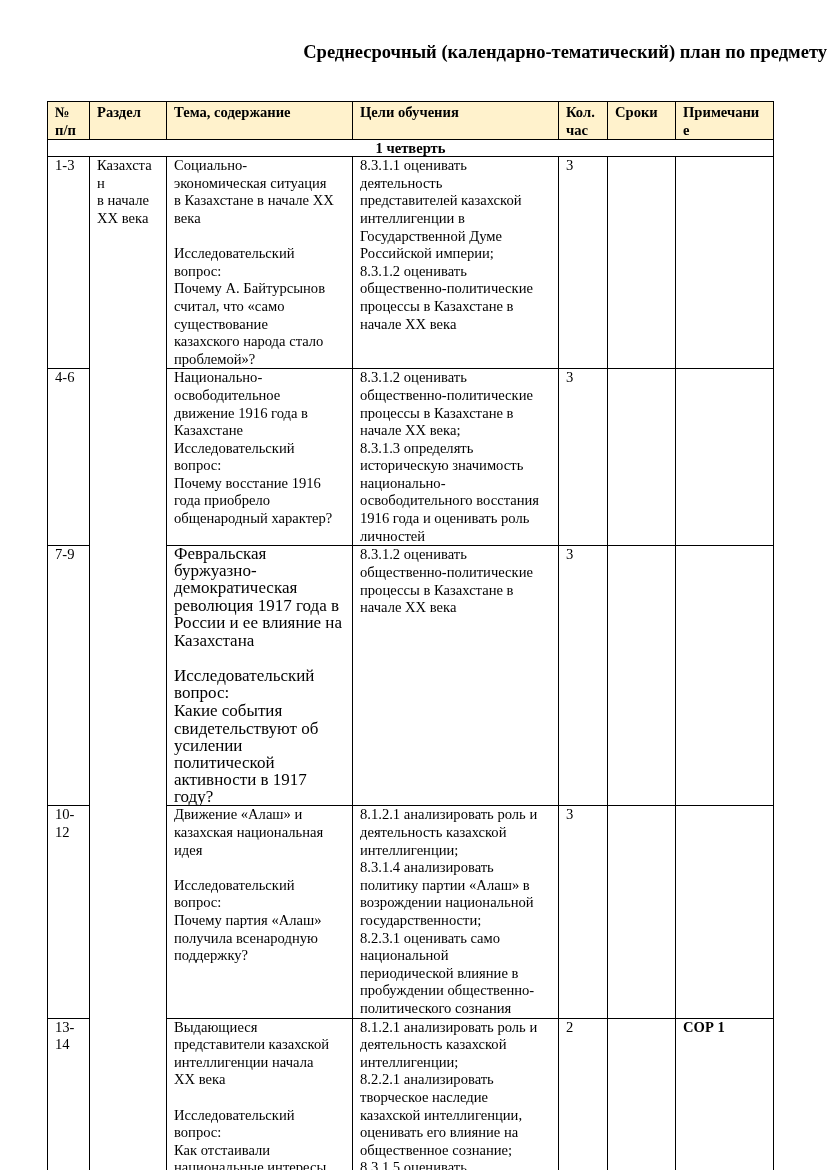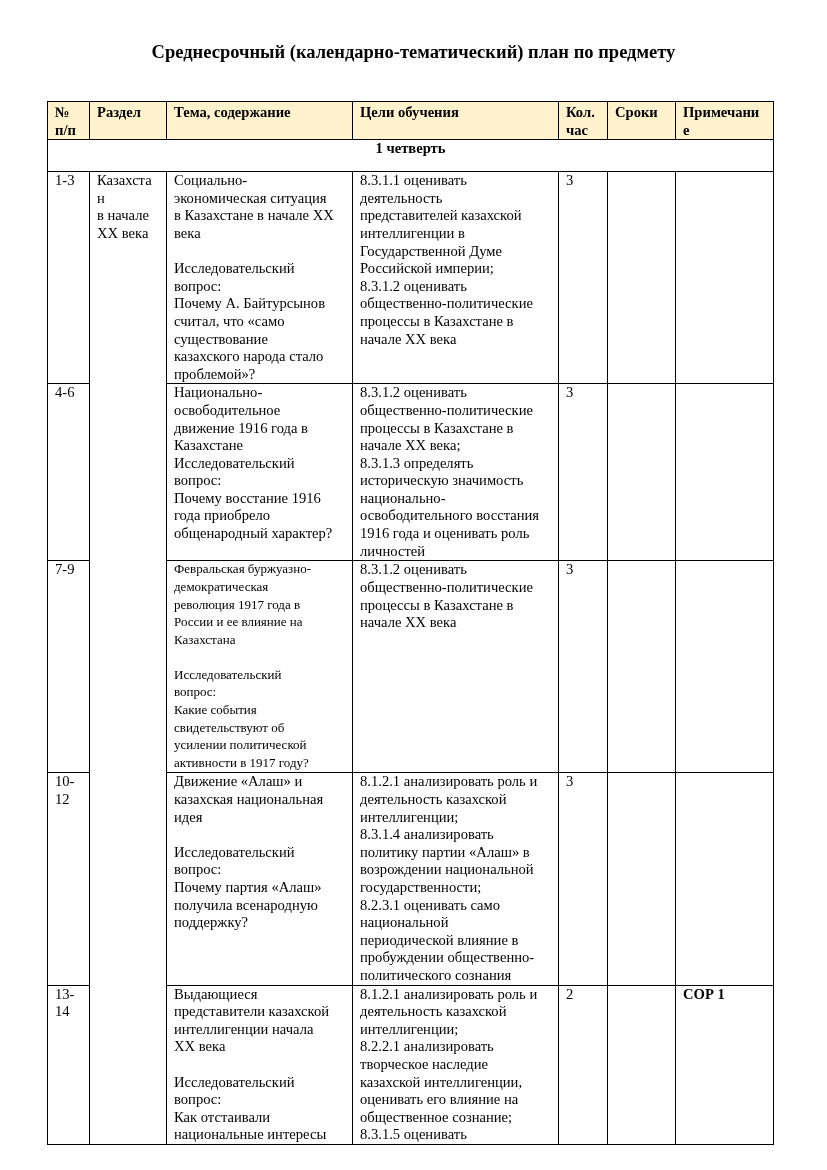--- a/index.html
+++ b/index.html
@@ -1,30 +1,30 @@
 <!DOCTYPE html>
 <html><head>
   <meta charset="utf-8">
   <style>
     html, body { margin: 0; padding: 0; background: #ffffff; }
     body { width: 827px; height: 1170px; position: relative; overflow: hidden;
            font-family: "Liberation Serif", "DejaVu Serif", serif; color: #000; }
-    .title { position: absolute; left: 0; top: 40px; width: 827px; text-align: center;
+    .title { position: absolute; left: 0; top: 40px; width: 827px; text-align: right;
              font-weight: bold; font-size: 18.5px; line-height: 24px; }
     .title div { white-space: pre; }
     table.plan { position: absolute; left: 47px; top: 101px; border-collapse: collapse;
                  table-layout: fixed; width: 726px; font-size: 14.6px; line-height: 17.6px; }
     table.plan td, table.plan th { border: 1px solid #000; vertical-align: top;
                  padding: 0 6px 0 7px; text-align: left; word-wrap: break-word; }
     table.plan th { background: #fff2cc; font-weight: bold; padding-top: 2px; padding-bottom: 0; }
     th.center, td.center { text-align: center; }
     tr.quarter td { text-align: center; font-weight: bold; padding: 0; line-height: 16px; }
     .cell-lines div { white-space: pre-wrap; min-height: 17.6px; }
     td.note { font-weight: bold; }
-    .small { font-size: 13px; line-height: 16.8px; margin-left: 24px; }
+    .small { font-size: 17px; line-height: 16.8px; margin-left: 24px; }
   </style>
 </head>
 <body>
 
 <div class="title">
   <div>Среднесрочный (календарно-тематический) план по предмету</div>
 </div>
 
 <table class="plan">
   <colgroup>
@@ -50,21 +50,21 @@
 час</div>
         </th>
       <th>Сроки</th>
       <th class="cell-lines">
           <div style="white-space: pre;">Примечани
 е</div>
         </th>
     </tr>
   </thead>
   <tbody>
-    <tr class="quarter" style="height:32px">
+    <tr class="quarter" style="height:17px">
       <td colspan="7">1 четверть</td>
     </tr>
 
     <tr style="height:212px">
       <td class="cell-lines">
           <div>1-3</div>
         </td>
       <td rowspan="5" class="cell-lines">
           <div>Казахста</div>
           <div>н</div>

